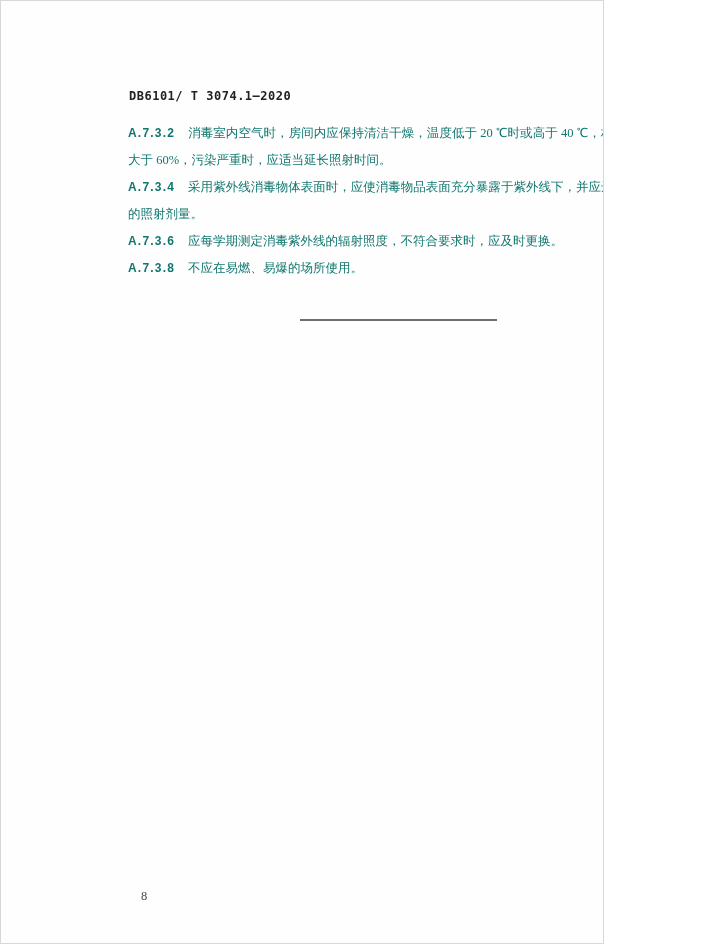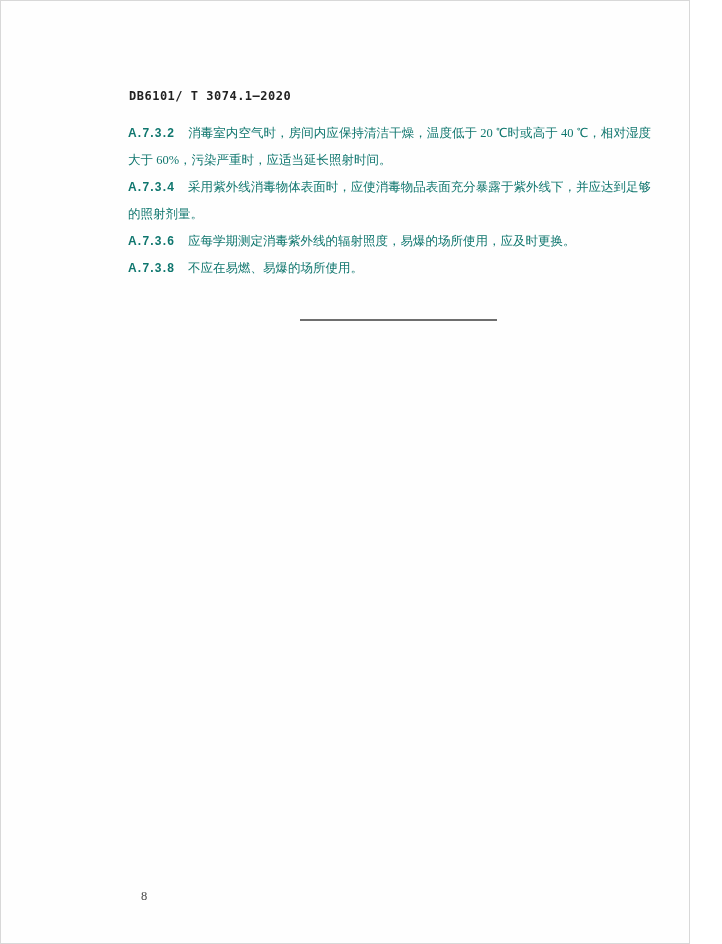--- a/index.html
+++ b/index.html
@@ -2,21 +2,21 @@
 <html><head>
 <meta charset="utf-8">
 <style>
   html, body {
     margin: 0;
     padding: 0;
     background: #ffffff;
   }
   .page {
     position: relative;
-    width: 690px;
+    width: 604px;
     height: 944px;
     background: #fefefe;
     box-sizing: border-box;
     border: 1px solid #d8d8d8;
     overflow: hidden;
     font-family: "Liberation Serif", serif;
     color: #1a1a1a;
   }
   .std-header {
     position: absolute;
@@ -75,21 +75,21 @@
   <div class="std-header">DB6101/ T 3074.1—2020</div>
 
   <div class="content">
 
     <p class="clause"><span class="clause-label">A.7.3.2</span><span class="clause-text">消毒室内空气时，房间内应保持清洁干燥，温度低于 20 ℃时或高于 40 ℃，相对湿度大于 60%，污染严重时，应适当延长照射时间。</span></p>
 
 
     <p class="clause"><span class="clause-label">A.7.3.4</span><span class="clause-text">采用紫外线消毒物体表面时，应使消毒物品表面充分暴露于紫外线下，并应达到足够的照射剂量。</span></p>
 
 
-    <p class="clause"><span class="clause-label">A.7.3.6</span><span class="clause-text">应每学期测定消毒紫外线的辐射照度，易爆的场所使用，应及时更换。</span></p>
+    <p class="clause"><span class="clause-label">A.7.3.6</span><span class="clause-text">应每学期测定消毒紫外线的辐射照度，不符合要求时，应及时更换。</span></p>
 
 
     <p class="clause"><span class="clause-label">A.7.3.8</span><span class="clause-text">不应在易燃、易爆的场所使用。</span></p>
 
     <div class="end-rule"></div>
 
   </div>
 
   <div class="page-number">8</div>
 

